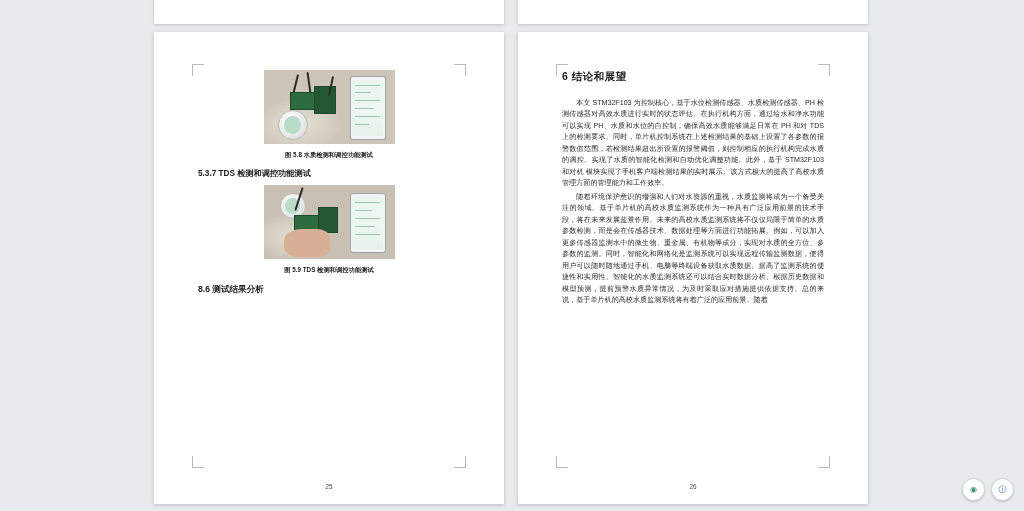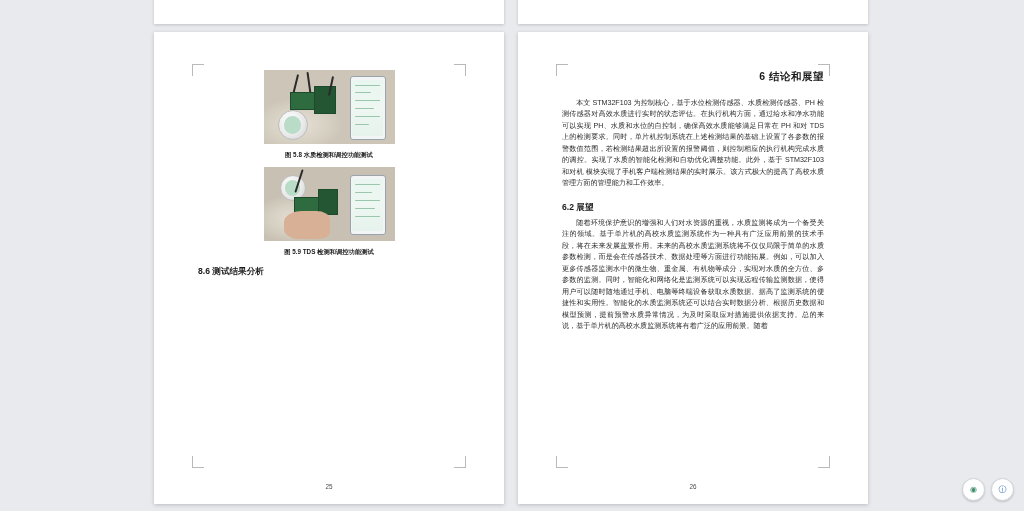--- a/index.html
+++ b/index.html
@@ -55,21 +55,21 @@
   .crop.br { border-right: 1px solid #b9b9b9; border-bottom: 1px solid #b9b9b9; right: 38px; bottom: 36px; }
 
   .content {
     position: absolute;
     left: 44px;
     right: 44px;
     top: 38px;
     bottom: 40px;
   }
   .doc-title {
-    text-align: right;
+    text-align: left;
     font-size: 10.5px;
     font-weight: bold;
     color: #1a1a1a;
     margin-bottom: 14px;
     letter-spacing: 0.5px;
   }
   .h2 {
     font-size: 8.6px;
     font-weight: bold;
     color: #1a1a1a;
@@ -230,20 +230,21 @@
               <div class="phone-line" style="top:20px;"></div>
               <div class="phone-line" style="top:28px; right:9px;"></div>
               <div class="phone-line" style="top:36px;"></div>
               <div class="phone-line" style="top:44px; right:14px;"></div>
             </div>
           </div>
         </div>
         <div class="fig-cap">图 5.8 水质检测和调控功能测试</div>
       </div>
 
+      <div class="h3">5.3.7 TDS 检测和调控功能测试</div>
 
       <div class="fig-wrap" style="margin-top:6px;">
         <div class="photo p2">
           <div class="ph-el cup" style="left:16px; top:8px; width:24px; height:24px;">
               <div class="cup-in"></div>
             </div>
           <div class="ph-el wire" style="left:34px; top:2px; width:2px; height:24px; transform:rotate(18deg);"></div>
           <div class="ph-el pcb" style="left:30px; top:30px; width:28px; height:16px;"></div>
           <div class="ph-el pcb dark" style="left:54px; top:22px; width:18px; height:24px;"></div>
           <div class="ph-el hand" style="left:20px; top:44px; width:46px; height:28px;"></div>
@@ -270,21 +271,20 @@
     <div class="crop tl"></div>
     <div class="crop tr"></div>
     <div class="crop bl"></div>
     <div class="crop br"></div>
 
     <div class="content">
       <div class="doc-title">6 结论和展望</div>
 
       <p class="body">本文 STM32F103 为控制核心，基于水位检测传感器、水质检测传感器、PH 检测传感器对高效水质进行实时的状态评估。在执行机构方面，通过给水和净水功能可以实现 PH、水质和水位的自控制，确保高效水质能够满足日常在 PH 和对 TDS 上的检测要求。同时，单片机控制系统在上述检测结果的基础上设置了各参数的报警数值范围，若检测结果超出所设置的报警阈值，则控制相应的执行机构完成水质的调控。实现了水质的智能化检测和自动优化调整功能。此外，基于 STM32F103 和对机 模块实现了手机客户端检测结果的实时展示。该方式极大的提高了高校水质管理方面的管理能力和工作效率。</p>
 
-      <div class="h2" style="margin-top:12px;">6.2 展望</div>
       <p class="body">随着环境保护意识的增强和人们对水资源的重视，水质监测将成为一个备受关注的领域。基于单片机的高校水质监测系统作为一种具有广泛应用前景的技术手段，将在未来发展蓝景作用。未来的高校水质监测系统将不仅仅局限于简单的水质参数检测，而是会在传感器技术、数据处理等方面进行功能拓展。例如，可以加入更多传感器监测水中的微生物、重金属、有机物等成分，实现对水质的全方位、多参数的监测。同时，智能化和网络化是监测系统可以实现远程传输监测数据，使得用户可以随时随地通过手机、电脑等终端设备获取水质数据。据高了监测系统的便捷性和实用性。智能化的水质监测系统还可以结合实时数据分析、根据历史数据和模型预测，提前预警水质异常情况，为及时采取应对措施提供依据支持。总的来说，基于单片机的高校水质监测系统将有着广泛的应用前景。随着</p>
     </div>
 
     <div class="page-num">26</div>
   </div>
 
   <div class="float-controls">
     <div class="fbtn">◉</div>
     <div class="fbtn blue">ⓘ</div>
   </div>

